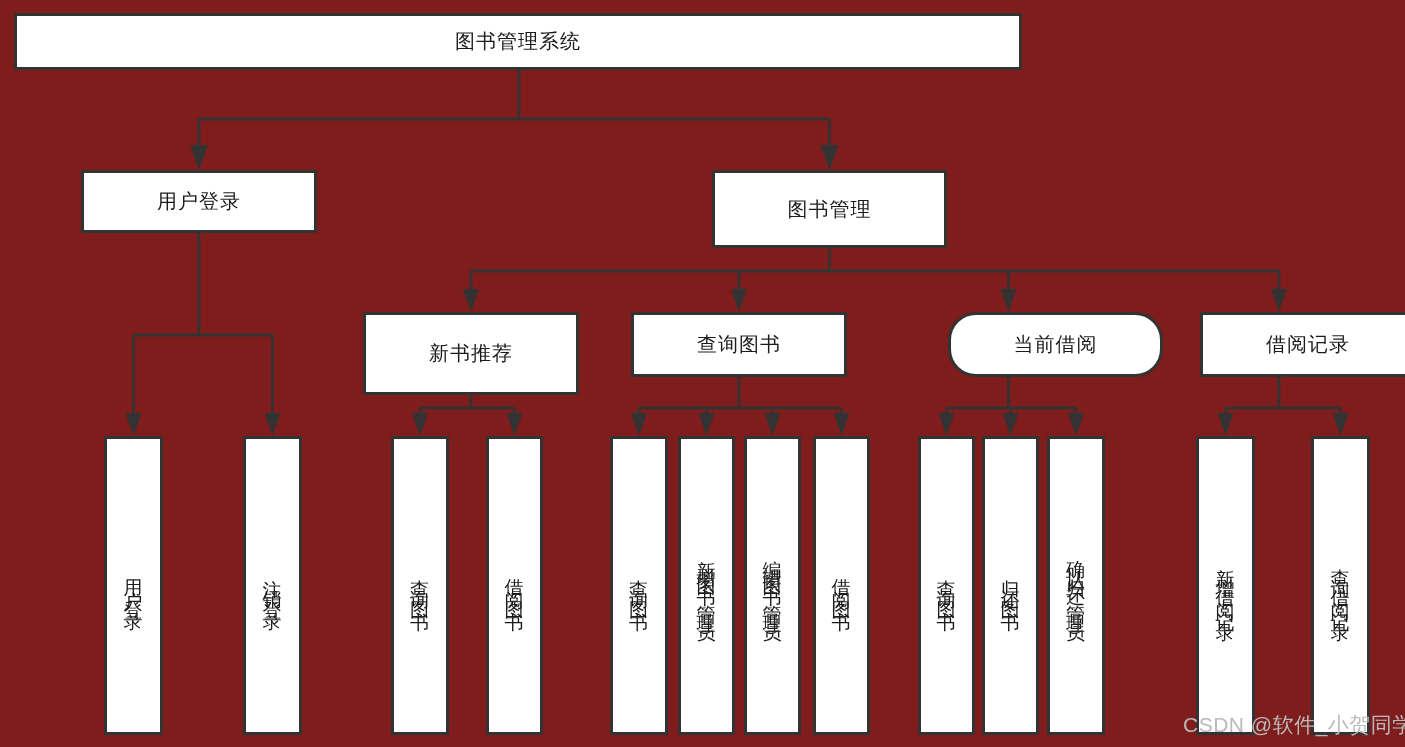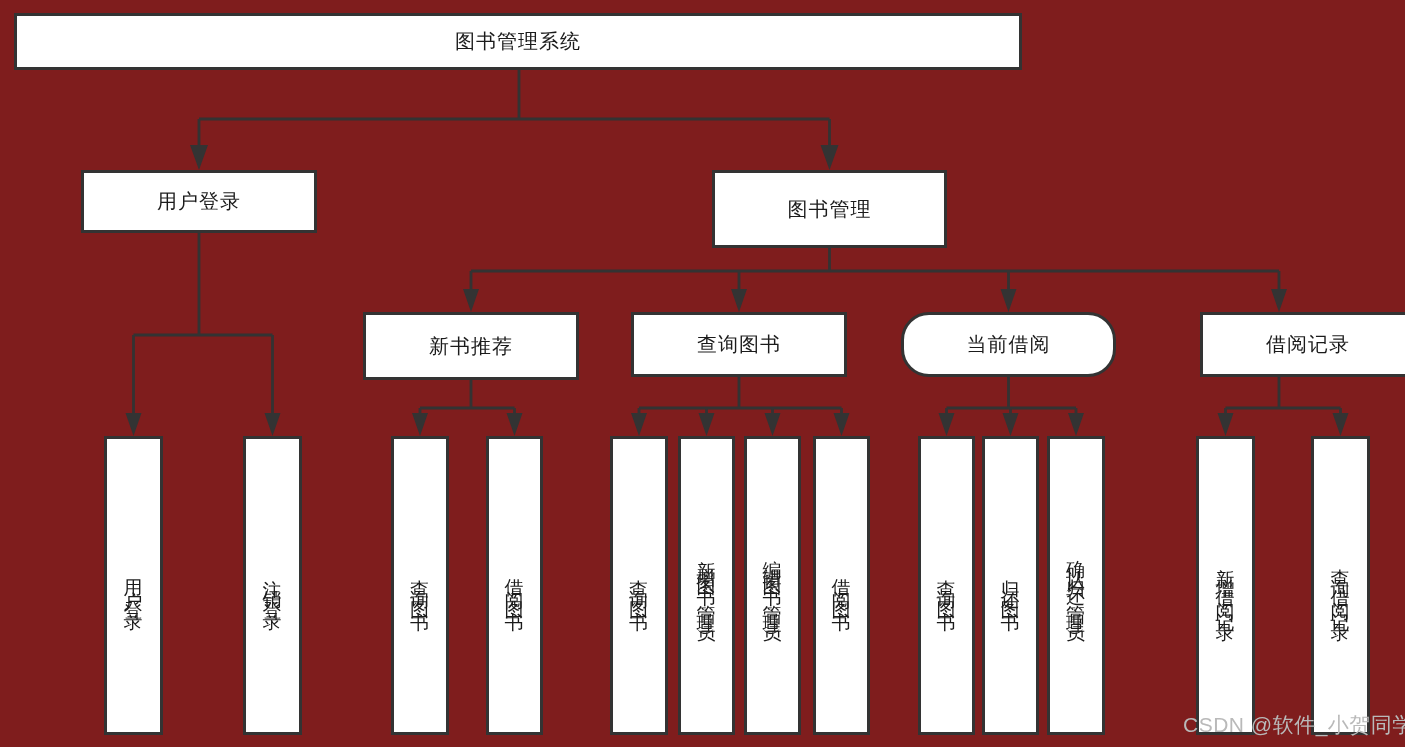--- a/index.html
+++ b/index.html
@@ -70,23 +70,23 @@
       <polygon points="1217.5,413 1233.5,413 1225.5,436"></polygon>
       <polygon points="1332.5,413 1348.5,413 1340.5,436"></polygon>
     </g>
   </svg>
 
   <div class="box hnode" style="left:14px;top:13px;width:1008px;height:57px;">图书管理系统</div>
 
   <div class="box hnode" style="left:81px;top:170px;width:236px;height:63px;">用户登录</div>
   <div class="box hnode" style="left:712px;top:170px;width:235px;height:78px;font-family:Liberation Mono, monospace;">图书管理</div>
 
-  <div class="box hnode" style="left:363px;top:312px;width:216px;height:68px;">新书推荐</div>
+  <div class="box hnode" style="left:363px;top:312px;width:216px;height:83px;">新书推荐</div>
   <div class="box hnode" style="left:631px;top:312px;width:216px;height:65px;">查询图书</div>
-  <div class="box hnode" style="left:901px;top:312px;width:215px;height:65px;border-radius:28px;">当前借阅</div>
+  <div class="box hnode" style="left:948px;top:312px;width:215px;height:65px;border-radius:28px;">当前借阅</div>
   <div class="box hnode" style="left:1171px;top:312px;width:216px;height:65px;margin-left:29px;">借阅记录</div>
 
   <div class="box leaf" style="left:104px;top:436px;width:59px;height:299px;">用户登录</div>
   <div class="box leaf" style="left:243px;top:436px;width:59px;height:299px;">注销登录</div>
 
   <div class="box leaf" style="left:391px;top:436px;width:58px;height:299px;">查询图书</div>
   <div class="box leaf" style="left:486px;top:436px;width:57px;height:299px;">借阅图书</div>
 
   <div class="box leaf" style="left:610px;top:436px;width:58px;height:299px;">查询图书</div>
   <div class="box leaf long" style="left:678px;top:436px;width:57px;height:299px;">新增图书（管理员）</div>

